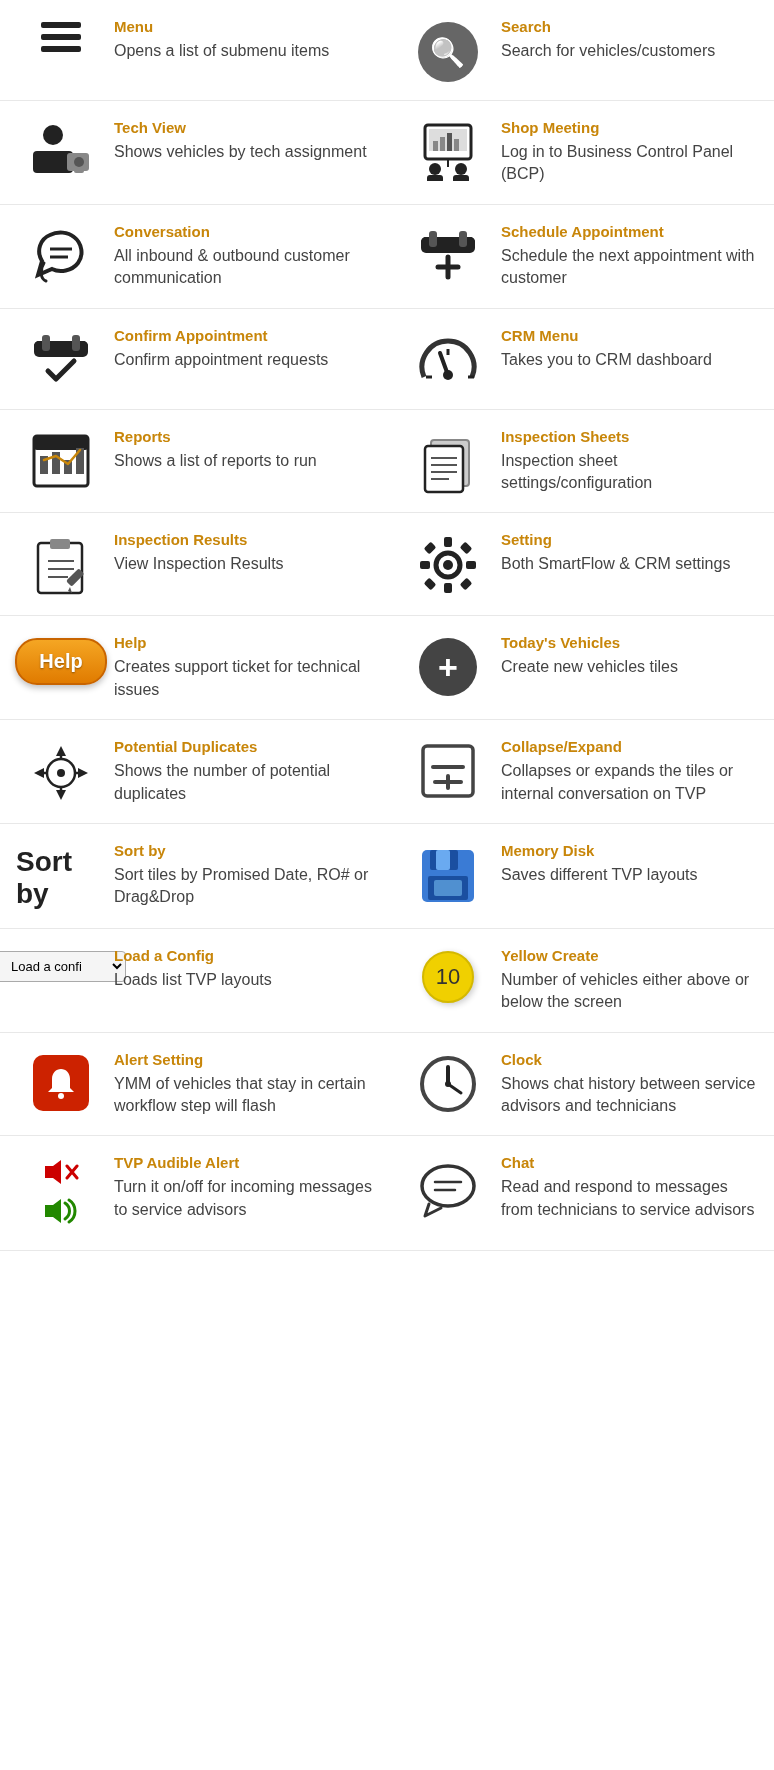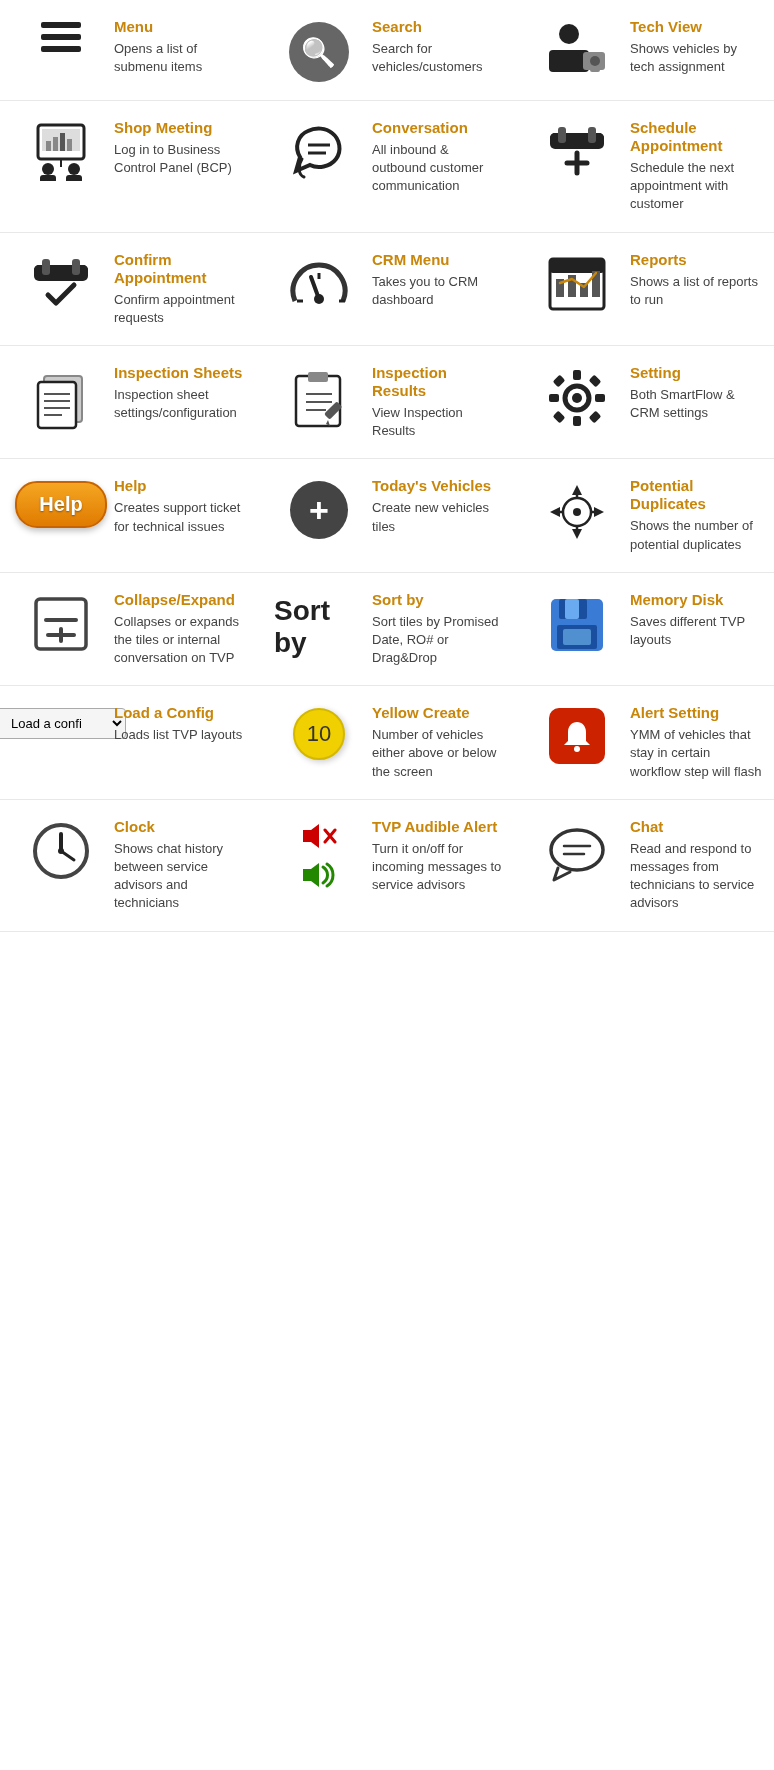--- a/index.html
+++ b/index.html
@@ -4,21 +4,21 @@
   <style>
     * { box-sizing: border-box; margin: 0; padding: 0; }
     body {
       font-family: Arial, sans-serif;
       background: #fff;
       width: 774px;
       min-height: 1770px;
     }
     .grid {
       display: grid;
-      grid-template-columns: 1fr 1fr 1fr;
+      grid-template-columns: 1fr 1fr;
       width: 100%;
     }
     .item {
       display: flex;
       flex-direction: row;
       align-items: flex-start;
       padding: 18px 12px 18px 16px;
       border-bottom: 1px solid #e8e8e8;
     }
     .item-icon {
@@ -35,21 +35,21 @@
     }
     .item-title {
       color: #c8860a;
       font-size: 15px;
       font-weight: bold;
       margin-bottom: 4px;
       line-height: 1.2;
     }
     .item-desc {
       color: #444;
-      font-size: 13px;
+      font-size: 16px;
       line-height: 1.4;
     }
 
     
     .icon-hamburger {
       display: flex;
       flex-direction: column;
       gap: 6px;
     }
     .icon-hamburger span {

